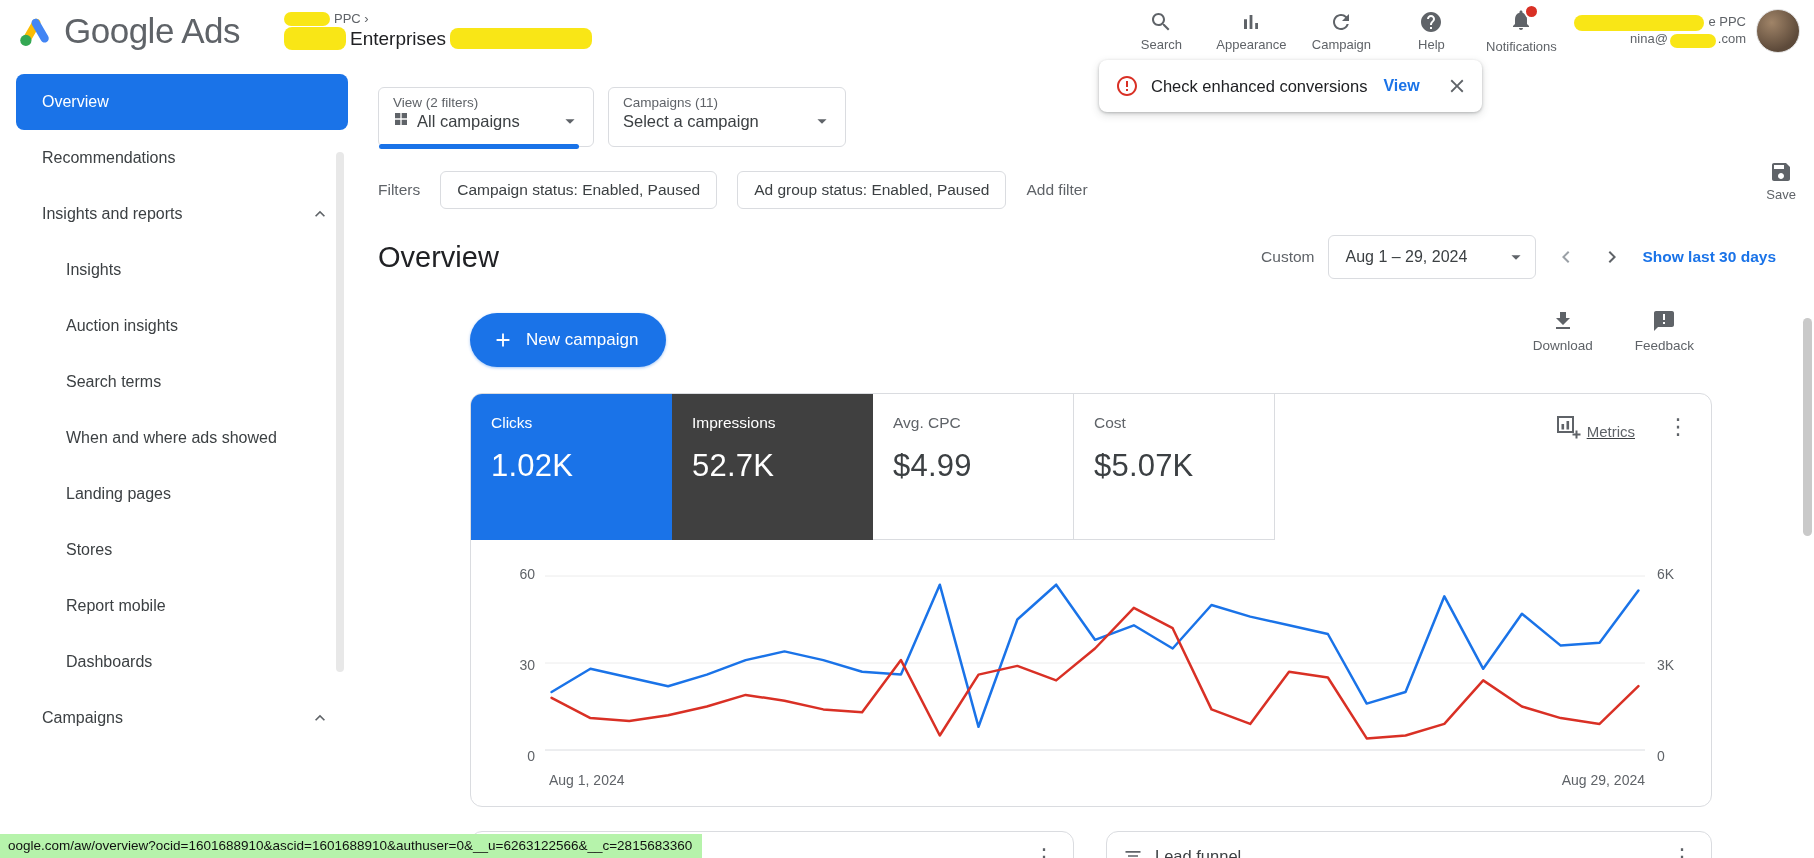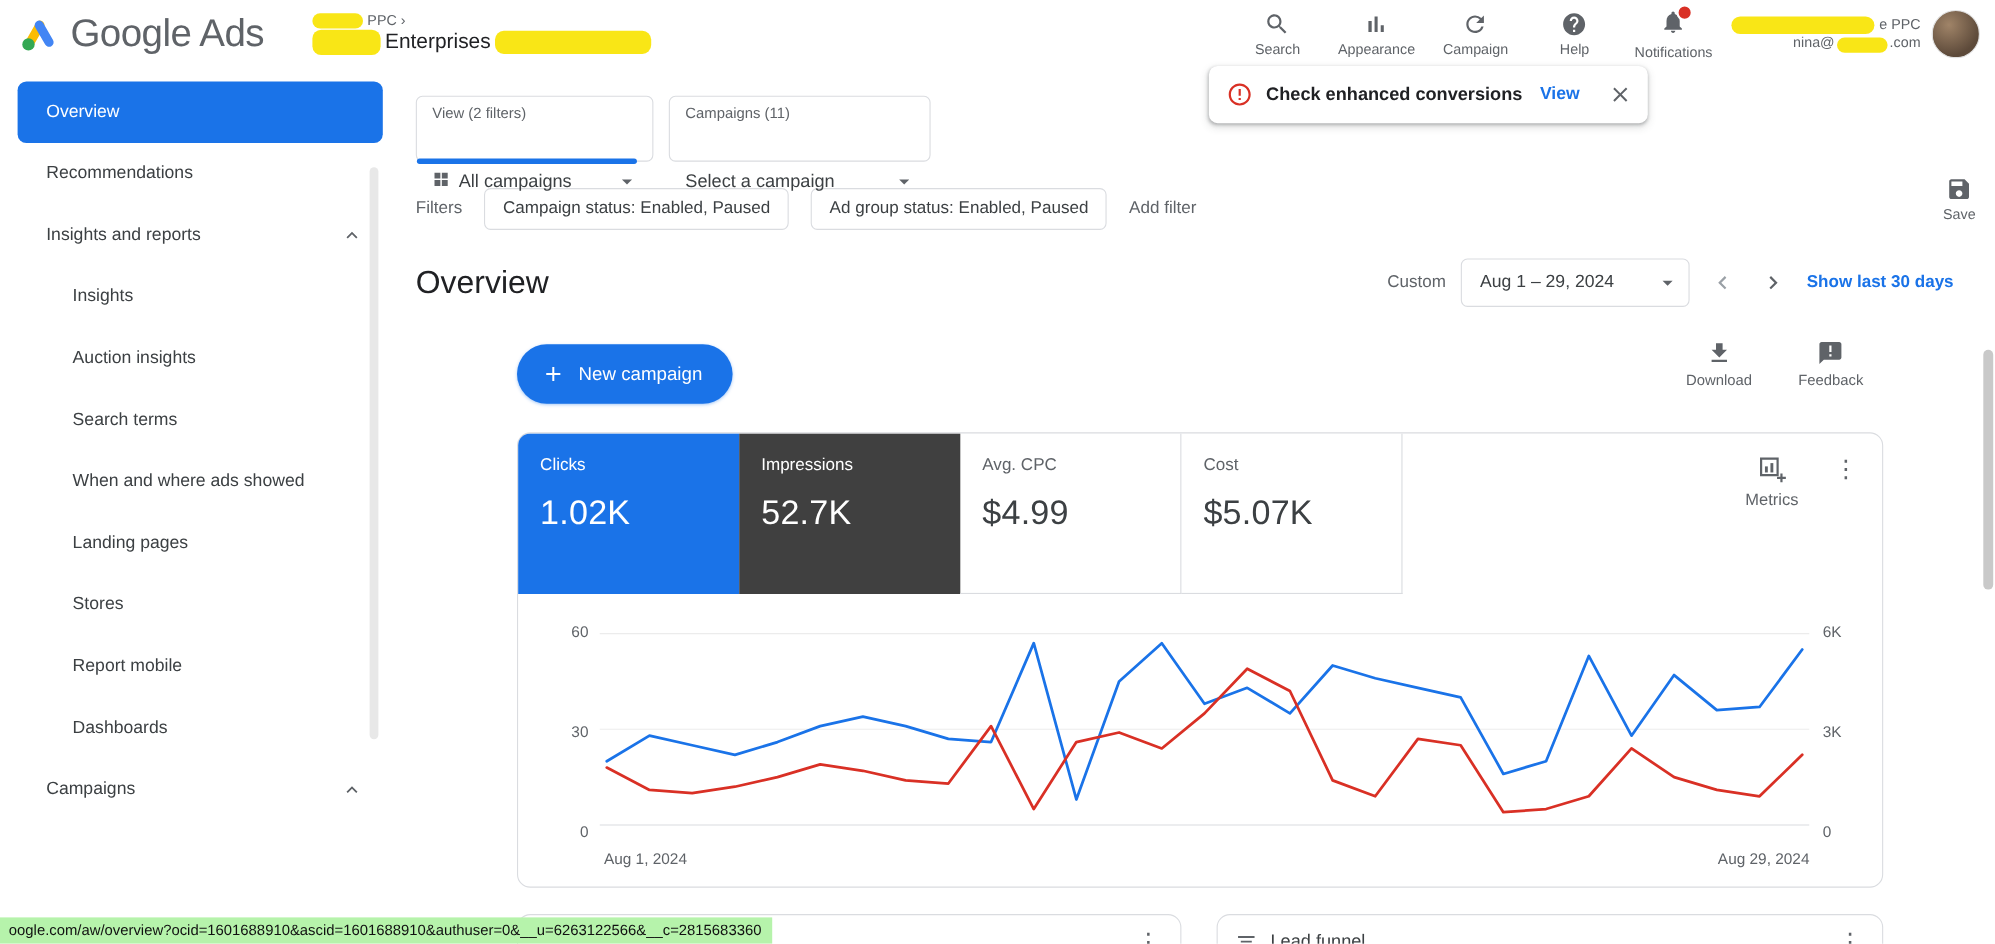--- a/index.html
+++ b/index.html
@@ -45,21 +45,21 @@
 
   .main { flex:1; padding:25px 30px 0 2px; position:relative; }
 
   
   .sel-row { display:flex; gap:14px; }
   .sel-box { position:relative; border:1px solid #dadce0; border-radius:6px; background:#fff; height:60px;
              padding:7px 12px 6px 14px; display:flex; flex-direction:column; }
   .sel-box.w1 { width:216px; } .sel-box.w2 { width:238px; }
   .sel-box.active::after { content:""; position:absolute; left:0; right:14px; bottom:-3px; height:5px; background:#1a73e8; border-radius:3px; }
   .sel-label { font-size:13.5px; color:#5f6368; }
-  .sel-value { display:flex; align-items:center; gap:8px; font-size:16.5px; color:#3c4043;margin-top:44px; }
+  .sel-value { display:flex; align-items:center; gap:8px; font-size:16.5px; color:#3c4043; }
   .sel-caret { margin-left:auto; display:flex; }
   .sel-caret svg, .grid-ic svg { fill:#5f6368; }
 
   
   .filters-row { display:flex; align-items:center; gap:20px; margin-top:24px; }
   .muted { font-size:15.5px; color:#5f6368; }
   .chip { border:1px solid #dadce0; border-radius:6px; padding:9px 16px; font-size:15.5px; color:#3c4043; background:#fff; }
   .save-block { position:absolute; right:18px; top:98px; display:flex; flex-direction:column; align-items:center; gap:3px; }
   .save-block svg { fill:#5f6368; }
   .save-block span { font-size:13px; color:#5f6368; }
@@ -89,21 +89,21 @@
   
   .card { margin:26px 0 0 92px; width:1242px; border:1px solid #dadce0; border-radius:12px; background:#fff; overflow:hidden; }
   .m-row { display:flex; }
   .m-cell { width:201px; height:146px; padding:20px 20px; flex:none; }
   .m-cell.plain { border-right:1px solid #dadce0; border-bottom:1px solid #dadce0; }
   .m-cell.sel { border-bottom:1px solid rgba(0,0,0,0); }
   .m-label { font-size:15.5px; color:#5f6368; }
   .m-value { font-size:31px; font-weight:500; color:#3c4043; margin-top:16px; letter-spacing:.2px; }
   .m-cell.sel .m-label, .m-cell.sel .m-value { color:#fff; }
   .m-right { margin-left:auto; display:flex; align-items:flex-start; gap:26px; padding:20px 16px 0 0; }
-  .metrics-btn { display:flex; flex-direction:column; align-items:center; gap:6px; }
+  .metrics-btn { display:flex; flex-direction:row; align-items:flex-end; gap:6px;text-decoration:underline; }
   .metrics-btn svg { fill:#5f6368; }
   .metrics-btn span { font-size:15px; color:#5f6368; }
   .kebab { font-size:22px; color:#5f6368; line-height:1; padding:2px 6px; }
 
   
   .chart-wrap { display:flex; padding:24px 10px 0 16px; }
   .y-col { width:58px; display:flex; flex-direction:column; justify-content:space-between; padding:2px 10px 0 0;
            font-size:14px; color:#5f6368; text-align:right; height:200px; }
   .y-col.right { text-align:left; padding:2px 0 0 12px; width:56px; }
   .chart-svg { flex:1; height:200px; }
@@ -115,21 +115,21 @@
   .b-card.c1 { width:604px; } .b-card.c2 { width:606px; }
   .b-card .kebab { position:absolute; right:12px; top:12px; }
   .b-head { display:flex; align-items:center; gap:12px; font-size:16.5px; color:#3c4043; }
   .b-head svg { fill:#5f6368; }
 
   
   .toast { position:absolute; left:1099px; top:60px; height:52px; background:#fff; border-radius:8px; z-index:20;
            box-shadow:0 1px 3px rgba(60,64,67,.3), 0 3px 8px rgba(60,64,67,.18);
            display:flex; align-items:center; padding:0 14px 0 16px; gap:12px; }
   .toast svg.err { fill:#d93025; }
-  .toast-msg { font-size:16.5px; color:#202124;font-weight:bold; }
+  .toast-msg { font-size:16.5px; color:#202124; }
   .toast-action { font-size:16px; color:#1a73e8; font-weight:700; margin-left:4px; }
   .toast-close { margin-left:14px; display:flex; }
   .toast-close svg { fill:#5f6368; }
 
   
   .url-bar { position:absolute; left:0; bottom:0; background:#b6f3ab; padding:4px 10px 5px 8px;
              font-size:13.5px; color:#111; z-index:30; white-space:nowrap; }
   .pg-thumb { position:absolute; right:2px; top:318px; width:9px; height:218px; background:#c9c9c9; border-radius:5px; z-index:15; }
 </style>
 </head>

